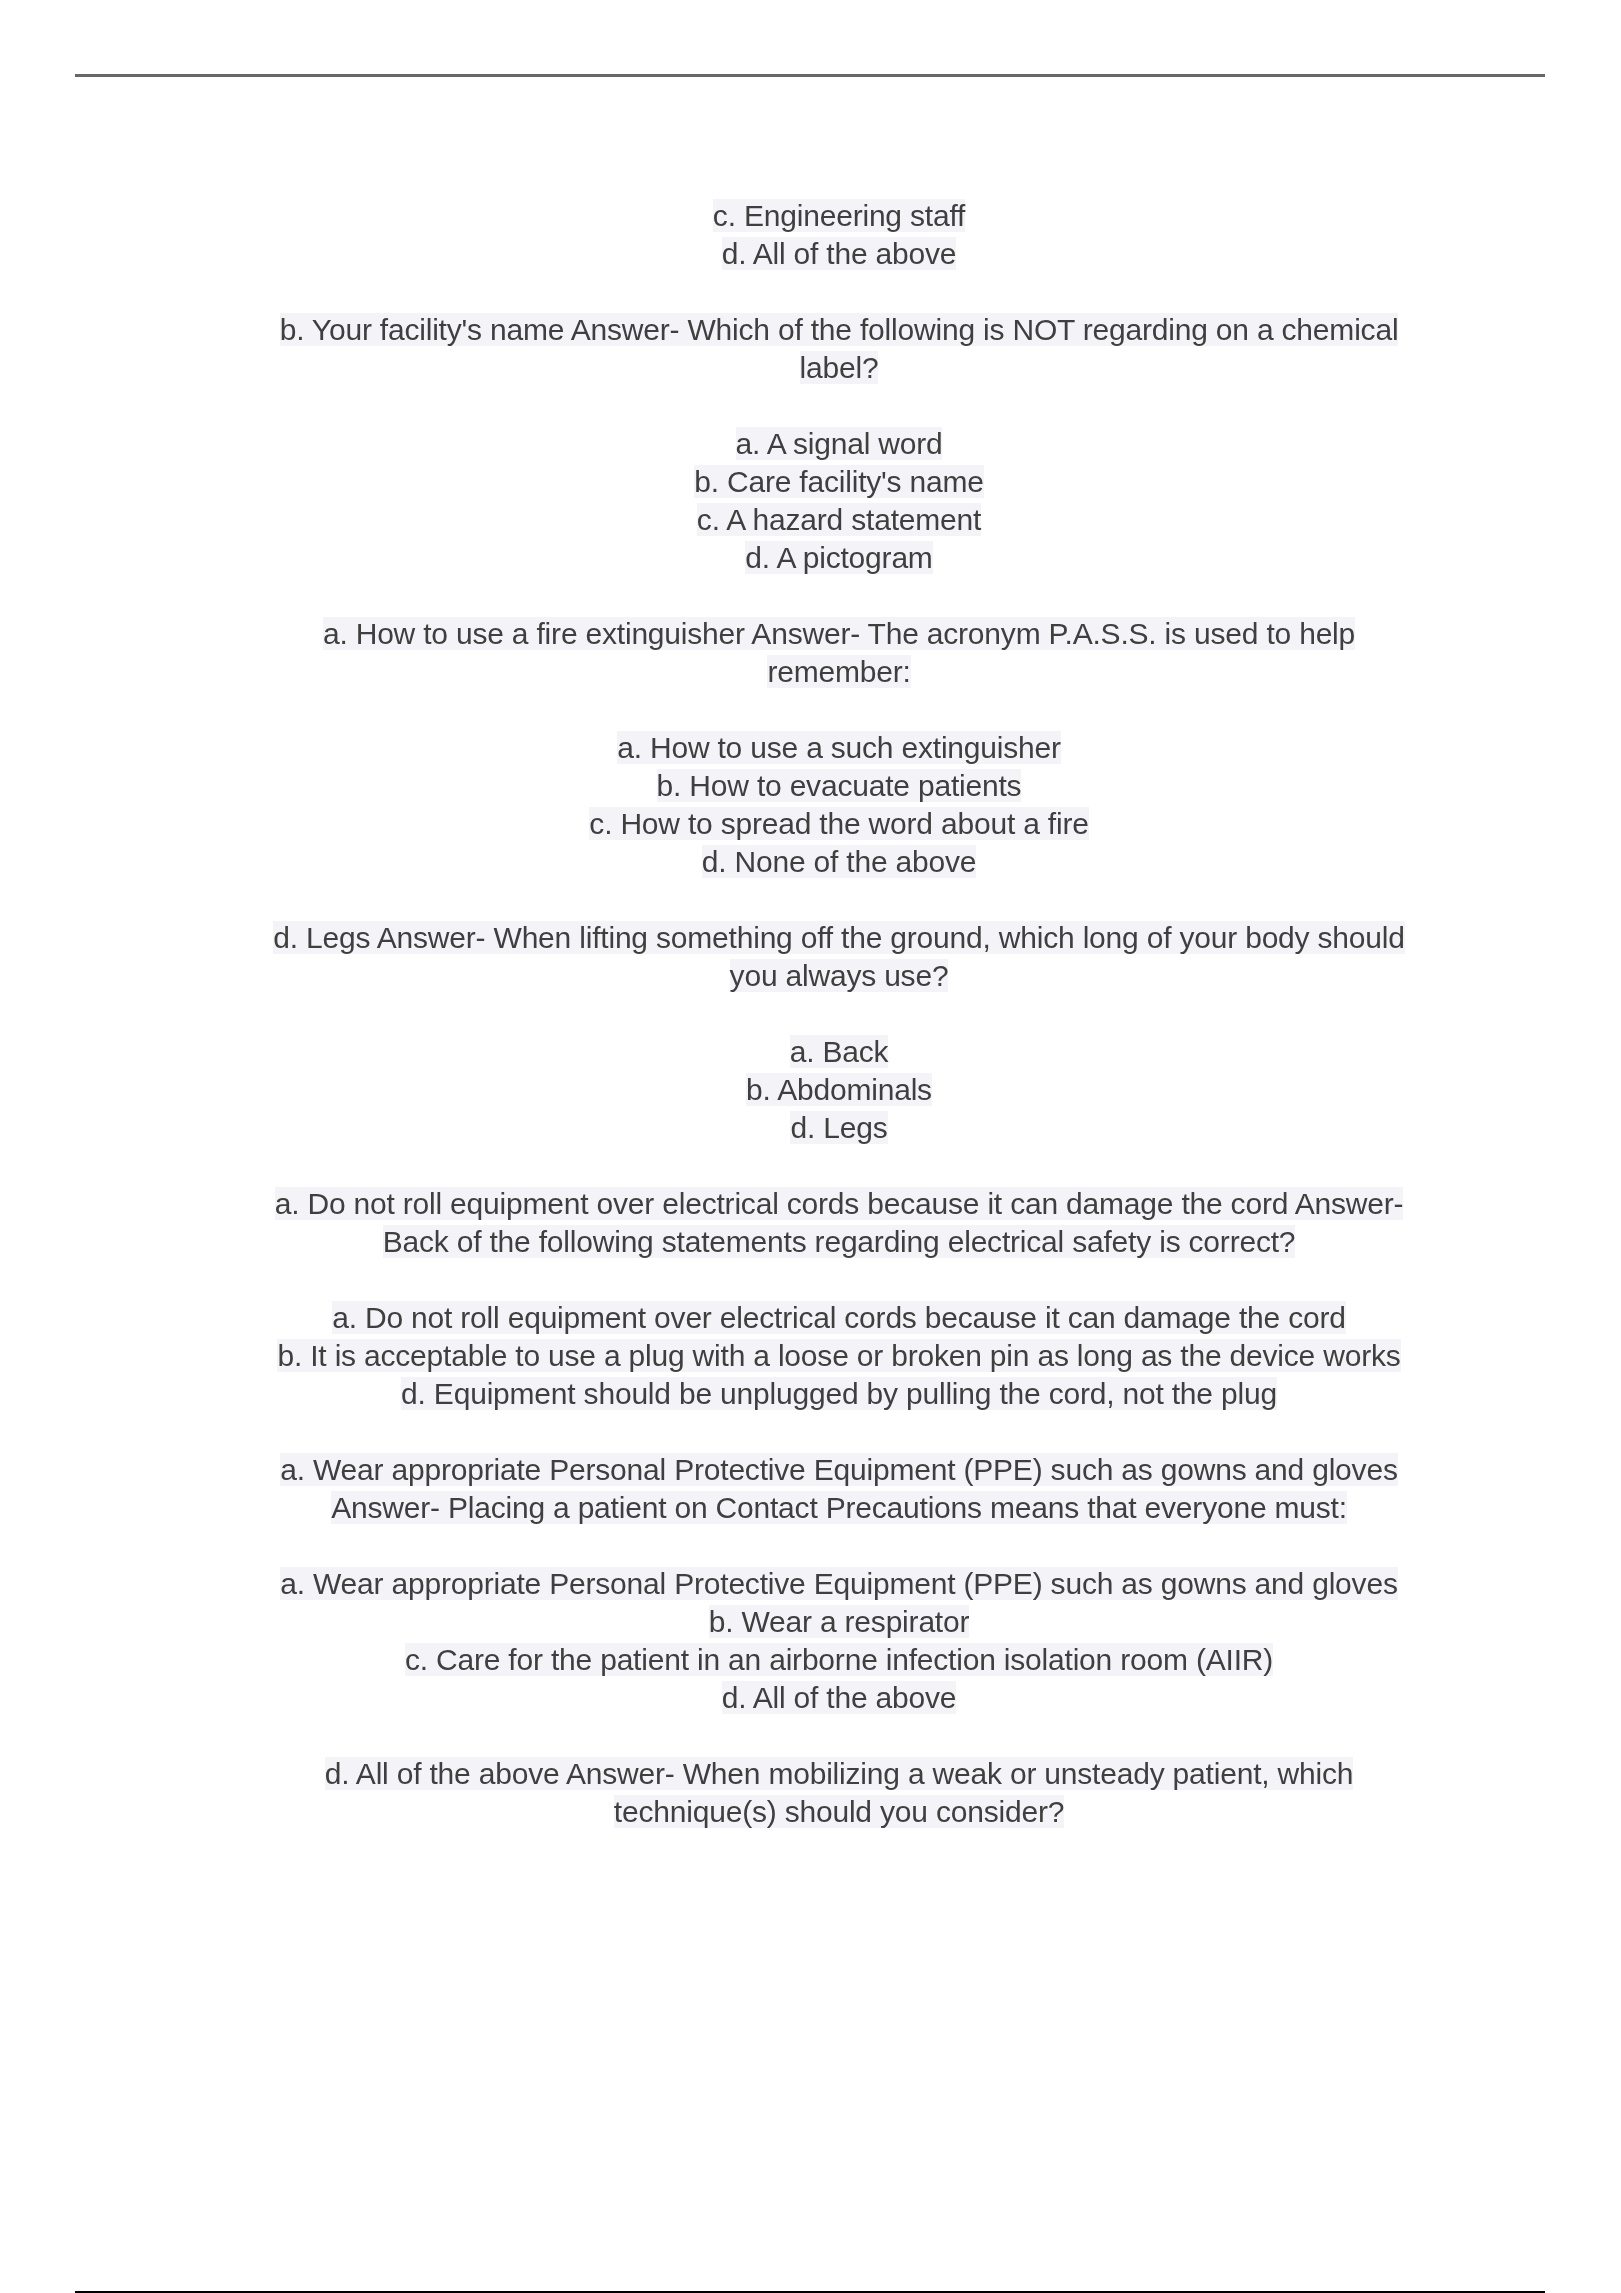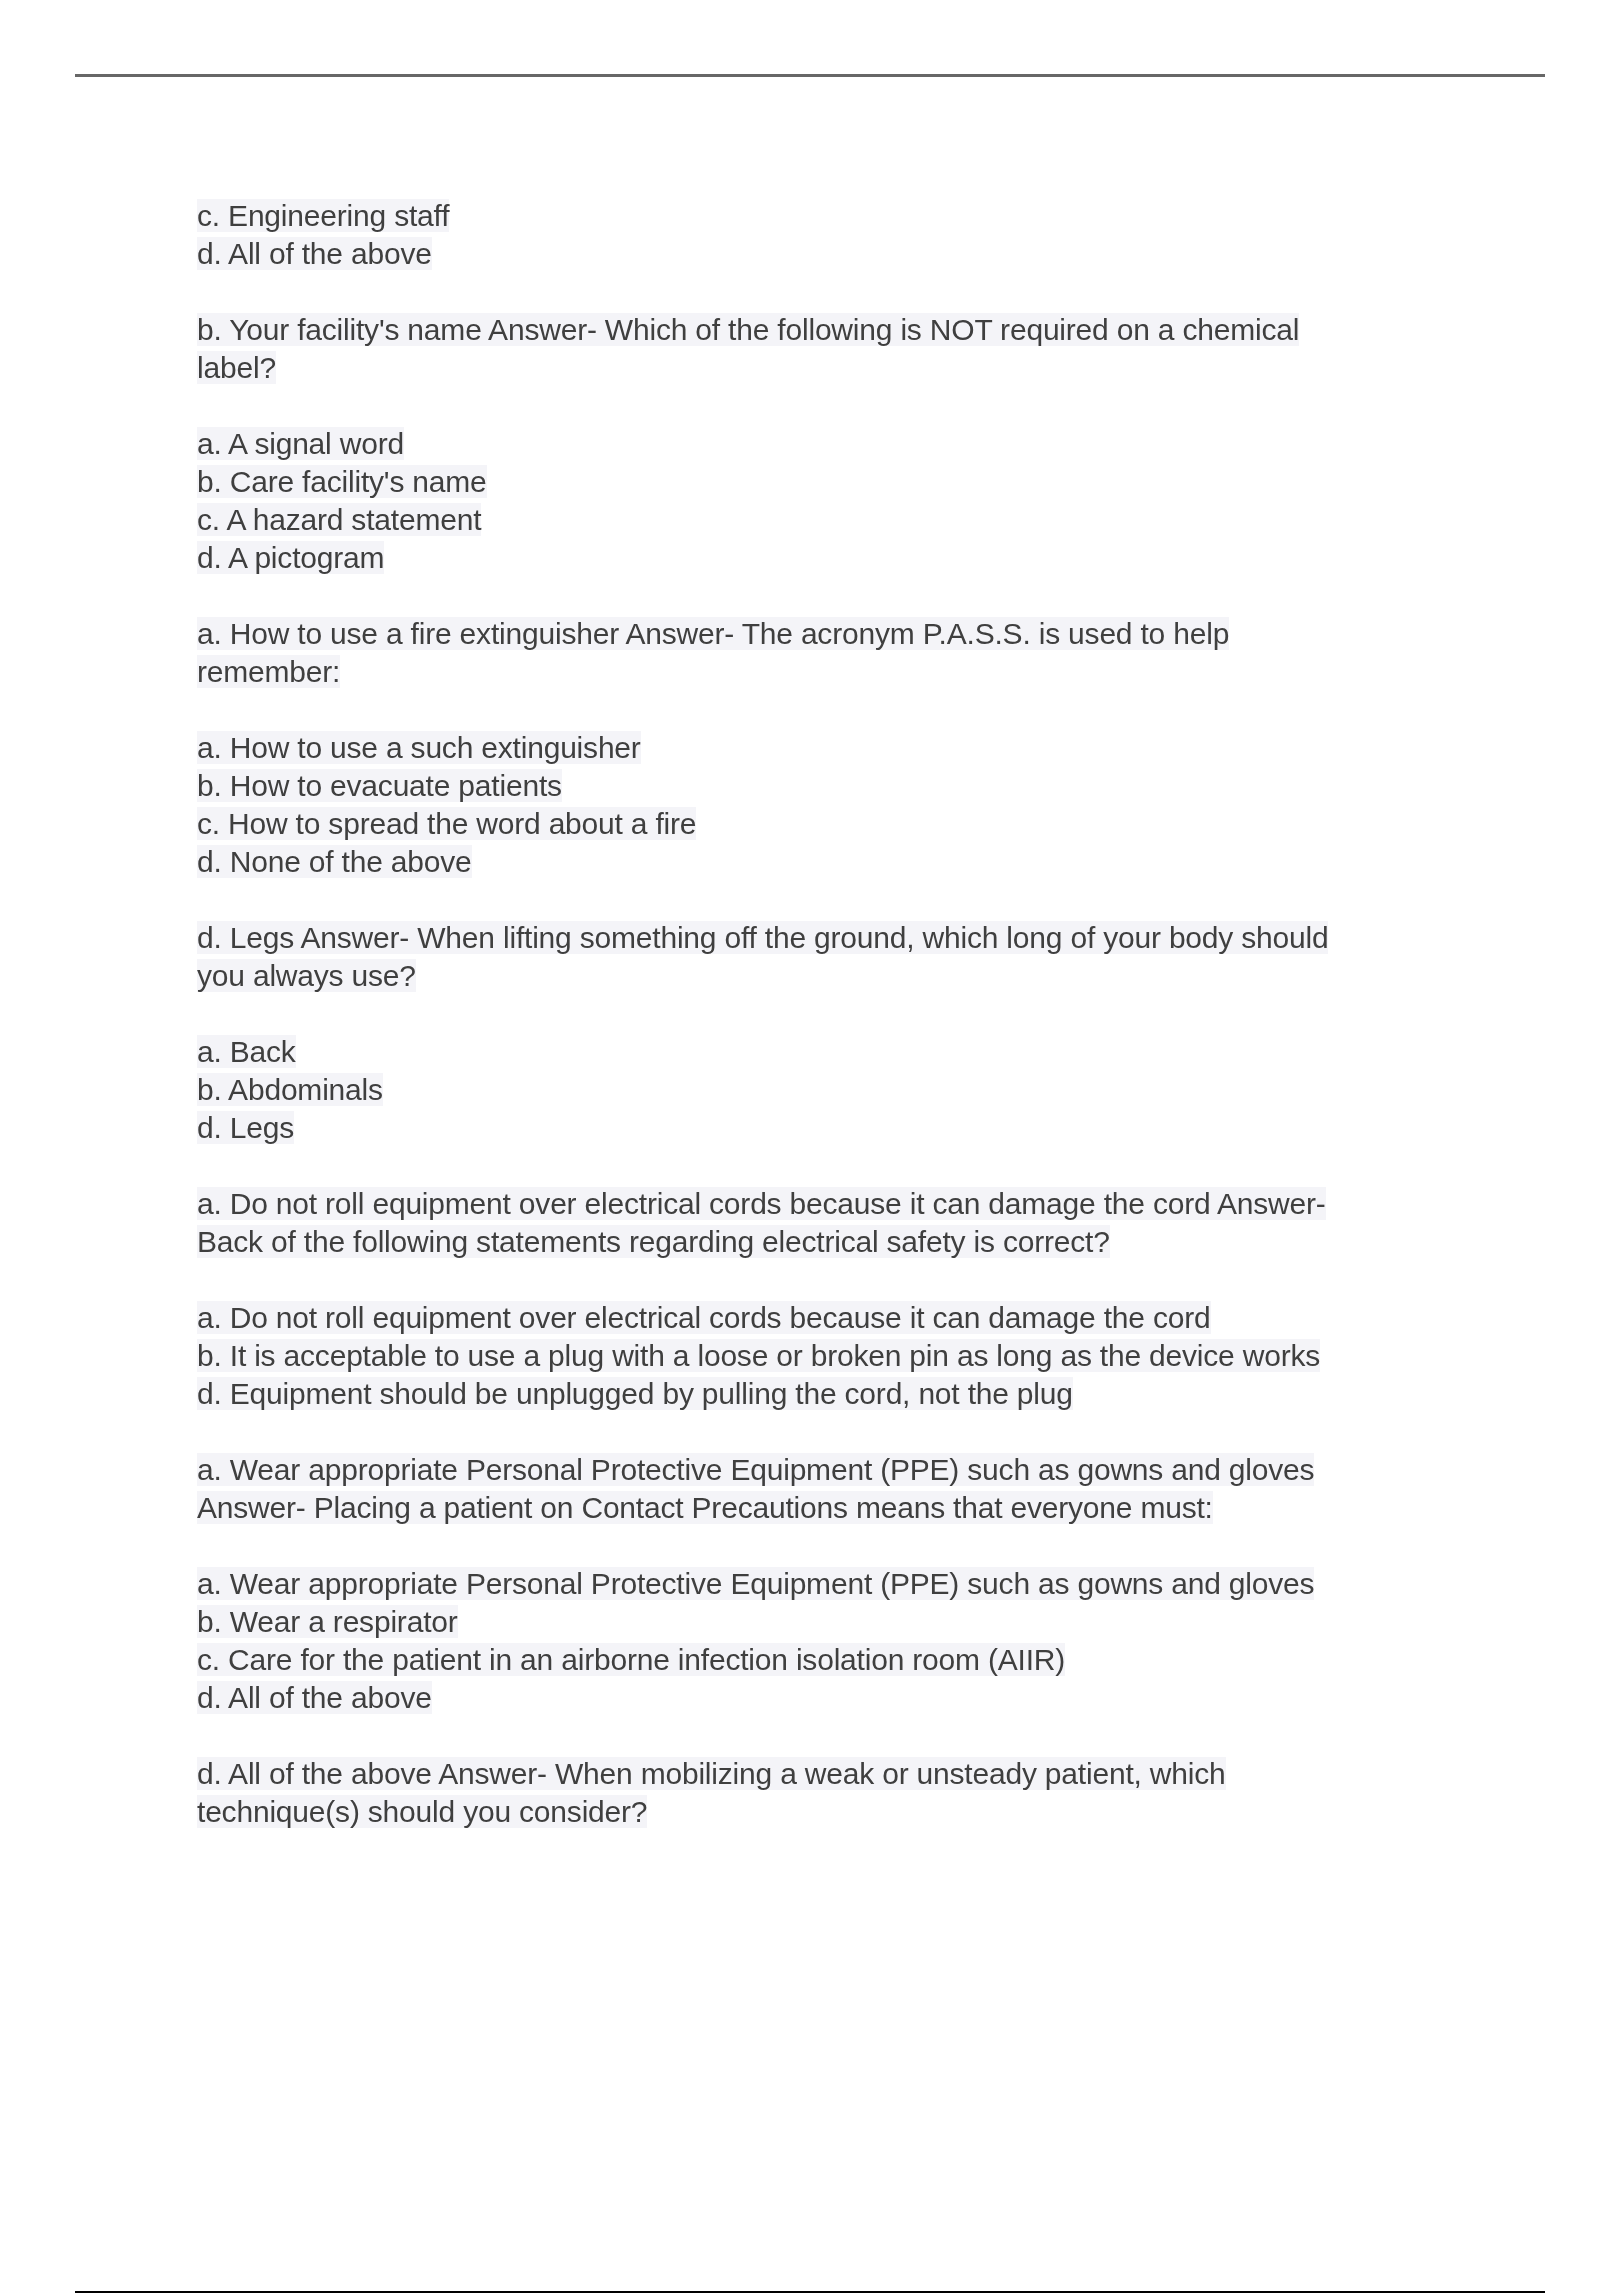--- a/index.html
+++ b/index.html
@@ -39,41 +39,42 @@
     font-size: 30px;
     line-height: 38px;
     letter-spacing: -0.2px;
   }
   .block {
     margin: 0 0 38px 0;
   }
   .line {
     display: block;
     white-space: pre-wrap;
+    text-align: center;
   }
   .hl {
     background: #f4f4f8;
     box-decoration-break: clone;
     -webkit-box-decoration-break: clone;
   }
 </style>
 </head>
 <body>
 
 <div class="rule-top"></div>
 
 <div class="content">
 
   <div class="block">
     <span class="line"><span class="hl">c. Engineering staff</span></span>
     <span class="line"><span class="hl">d. All of the above</span></span>
   </div>
 
   <div class="block">
-    <span class="line"><span class="hl">b. Your facility's name Answer- Which of the following is NOT required on a chemical</span></span>
+    <span class="line"><span class="hl">b. Your facility's name Answer- Which of the following is NOT regarding on a chemical</span></span>
     <span class="line"><span class="hl">label?</span></span>
   </div>
   <div class="block">
     <span class="line"><span class="hl">a. A signal word</span></span>
     <span class="line"><span class="hl">b. Care facility's name</span></span>
     <span class="line"><span class="hl">c. A hazard statement</span></span>
     <span class="line"><span class="hl">d. A pictogram</span></span>
   </div>
 
   <div class="block">

